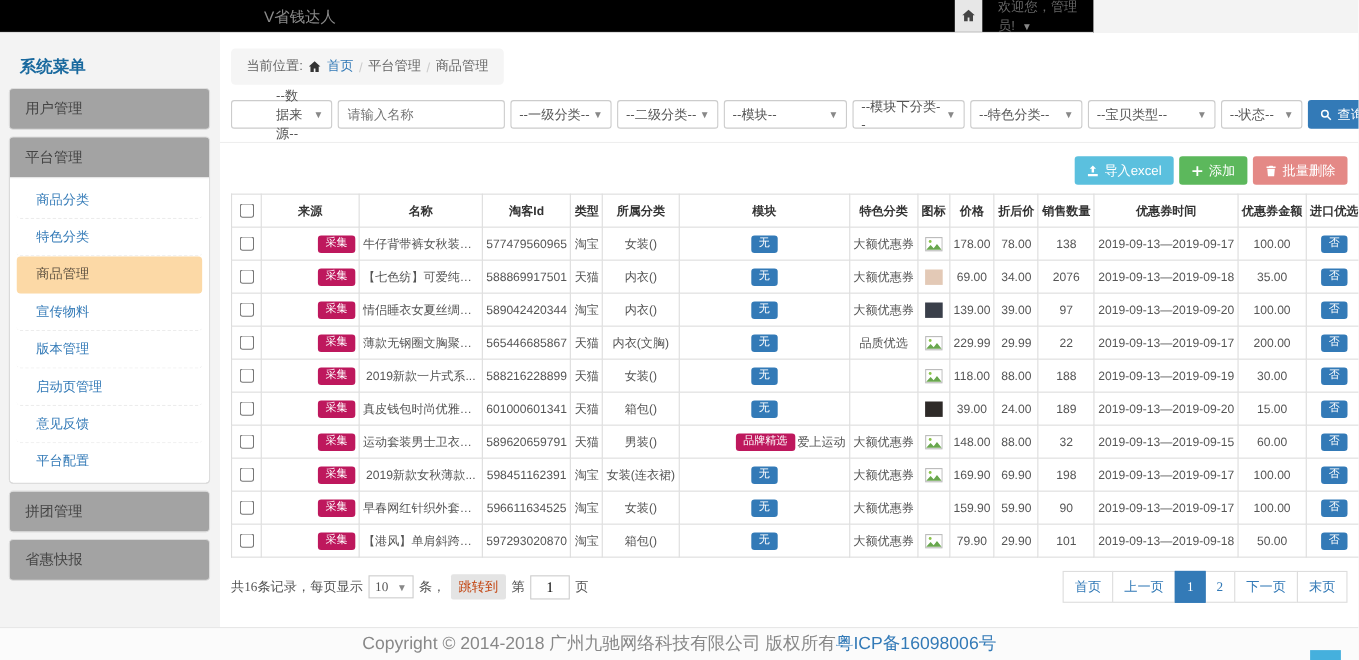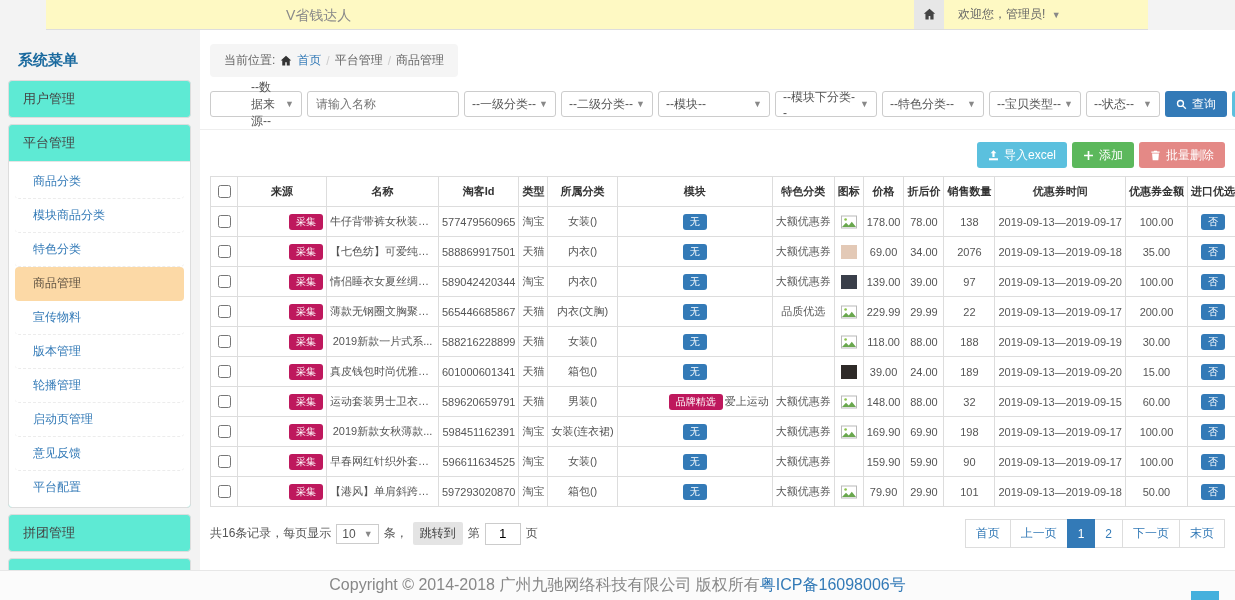--- a/index.html
+++ b/index.html
@@ -3,31 +3,31 @@
 <meta charset="utf-8">
 <style>
   * { box-sizing: border-box; }
   html,body { margin:0; padding:0; }
   body {
     width:1235px; height:600px; position:relative; overflow:hidden;
     background:#f3f3f3; font-family:"Liberation Sans","DejaVu Sans",sans-serif;
     font-size:12px; color:#333;
   }
   
-  .topbar { position:absolute; top:0; left:0; width:1102px; height:30px;
-    background:#fef9c3; border-bottom:1px solid #ddd; z-index:5;margin-left:46px; }
+  .topbar { position:absolute; top:0; left:0; width:994px; height:30px;
+    background:#000000; border-bottom:1px solid #ddd; z-index:5; }
   .topbar-title { position:absolute; left:240px; top:7px; font-size:14px; color:#8a8a8a; }
   .topbar-right { position:absolute; left:868px; top:0; height:29px; display:flex; align-items:center; }
   .home-btn { width:30px; height:29px; background:#e7e7e7; display:flex; align-items:center; justify-content:center; cursor:pointer; }
   .welcome { margin-left:14px; color:#666; cursor:pointer; }
   .caret { font-size:9px; color:#888; margin-left:3px; }
   
   .sidebar { position:absolute; left:8px; top:42px; width:183px; }
   .side-title { font-size:15px; font-weight:bold; color:#19699e; padding:9px 10px 10px; }
-  .side-group { margin-bottom:6px; border:1px solid #ddd; border-radius:4px; background:#5eead4; overflow:hidden; }
+  .side-group { margin-bottom:6px; border:1px solid #ddd; border-radius:4px; background:#a3a3a3; overflow:hidden; }
   .side-head { padding:9px 14px; font-size:13px; color:#444; cursor:pointer; }
   .side-sub { background:#fff; border-top:1px solid #e5e5e5; padding:3px 6px;font-family:Liberation Serif, serif; }
   .side-sub-item { padding:8px 10px 8px 18px; color:#337ab7; font-size:12px;
     border-bottom:1px dashed #ececec; cursor:pointer; border-radius:4px; }
   .side-sub-item:last-child { border-bottom:none; }
   .side-sub-item.active { background:#fcd9a6; color:#5f5342; border-bottom-color:transparent; }
   
   .main { position:absolute; left:200px; top:30px; width:1035px; height:540px;
     background:#fff; padding:14px 10px 0 10px; }
   .breadcrumb { display:inline-flex; align-items:center; gap:5px; background:#f5f5f5;
@@ -58,25 +58,25 @@
   th,td { border:1px solid #ddd; padding:5px 3px; text-align:center; white-space:nowrap; height:26px; }
   th { color:#333; font-weight:bold; }
   td.name-cell { max-width:112px; overflow:hidden; text-overflow:ellipsis; }
   .badge { display:inline-block; border-radius:3px; color:#fff; padding:2px 7px; font-size:10px; line-height:12px; }
   .b-orange { background:#be185d;margin-left:48px; }
   .b-blue { background:#337ab7; }
   .b-green { background:#5cb85c; padding:3px 8px; }
   .thumb { display:inline-block; width:16px; height:14px; vertical-align:middle; }
   .module-wrap { display:inline-flex; align-items:center; gap:2px; }
   
-  .pager-row { display:flex; justify-content:space-between; align-items:center; margin-top:12px; color:#555; }
+  .pager-row { display:flex; justify-content:space-between; align-items:center; margin-top:12px; color:#555;font-family:Liberation Serif, serif; }
   .pager-left { display:flex; align-items:center; gap:5px; }
   .mini-select { display:inline-flex; align-items:center; gap:5px; border:1px solid #ccc;
     background:#fff; padding:2px 5px; cursor:pointer; }
-  .jump-chip { background:#e4e4e4; padding:3px 7px; border-radius:2px; color:#404040; cursor:pointer; }
+  .jump-chip { background:#e4e4e4; padding:3px 7px; border-radius:2px; color:#c2410c; cursor:pointer; }
   .page-input { width:36px; height:22px; border:1px solid #ccc; text-align:center; font-family:inherit; }
   .pager-right { display:flex; }
   .page-btn { border:1px solid #ddd; background:#fff; color:#337ab7; padding:5px 10px;
     font-size:12px; margin-left:-1px; cursor:pointer; font-family:inherit; }
   .page-btn.active { background:#337ab7; color:#fff; border-color:#337ab7; position:relative; }
   
   .footer { position:absolute; left:0; bottom:0; width:1235px; height:30px; background:#fbfbfb;
     border-top:1px solid #e7e7e7; display:flex; align-items:center; justify-content:center;
     font-size:16px; color:#888; z-index:6; }
   .footer .icp { color:#337ab7; cursor:pointer; }
@@ -103,26 +103,24 @@
 <div class="sidebar">
   <div class="side-title">系统菜单</div>
   <div id="sidebar-groups">
       <div class="side-group">
         <div class="side-head">用户管理</div>
       </div>
       <div class="side-group">
         <div class="side-head">平台管理</div>
         <div class="side-sub">
           <div class="side-sub-item">商品分类</div>
-          <div class="side-sub-item">模块商品分类</div>
           <div class="side-sub-item">特色分类</div>
           <div class="side-sub-item active">商品管理</div>
           <div class="side-sub-item">宣传物料</div>
           <div class="side-sub-item">版本管理</div>
-          <div class="side-sub-item">轮播管理</div>
           <div class="side-sub-item">启动页管理</div>
           <div class="side-sub-item">意见反馈</div>
           <div class="side-sub-item">平台配置</div>
         </div>
       </div>
       <div class="side-group">
         <div class="side-head">拼团管理</div>
       </div>
       <div class="side-group">
         <div class="side-head">省惠快报</div>
@@ -156,21 +154,21 @@
           <span class="caret">▼</span>
         </span><span class="sel" style="width: 112px;">
           <span>--模块--</span>
           <span class="caret">▼</span>
         </span><span class="sel" style="width: 102px;">
           <span>--模块下分类--</span>
           <span class="caret">▼</span>
         </span><span class="sel" style="width: 102px;">
           <span>--特色分类--</span>
           <span class="caret">▼</span>
-        </span><span class="sel" style="width: 92px;">
+        </span><span class="sel" style="width: 116px;">
           <span>--宝贝类型--</span>
           <span class="caret">▼</span>
         </span><span class="sel" style="width: 74px;">
           <span>--状态--</span>
           <span class="caret">▼</span>
         </span></span>
     <button class="btn btn-primary">
       <svg width="11" height="11" viewBox="0 0 16 16">
           <circle cx="6.5" cy="6.5" r="4.3" fill="none" stroke="#fff" stroke-width="2"></circle>
           <line x1="10" y1="10" x2="14.3" y2="14.3" stroke="#fff" stroke-width="2"></line>

